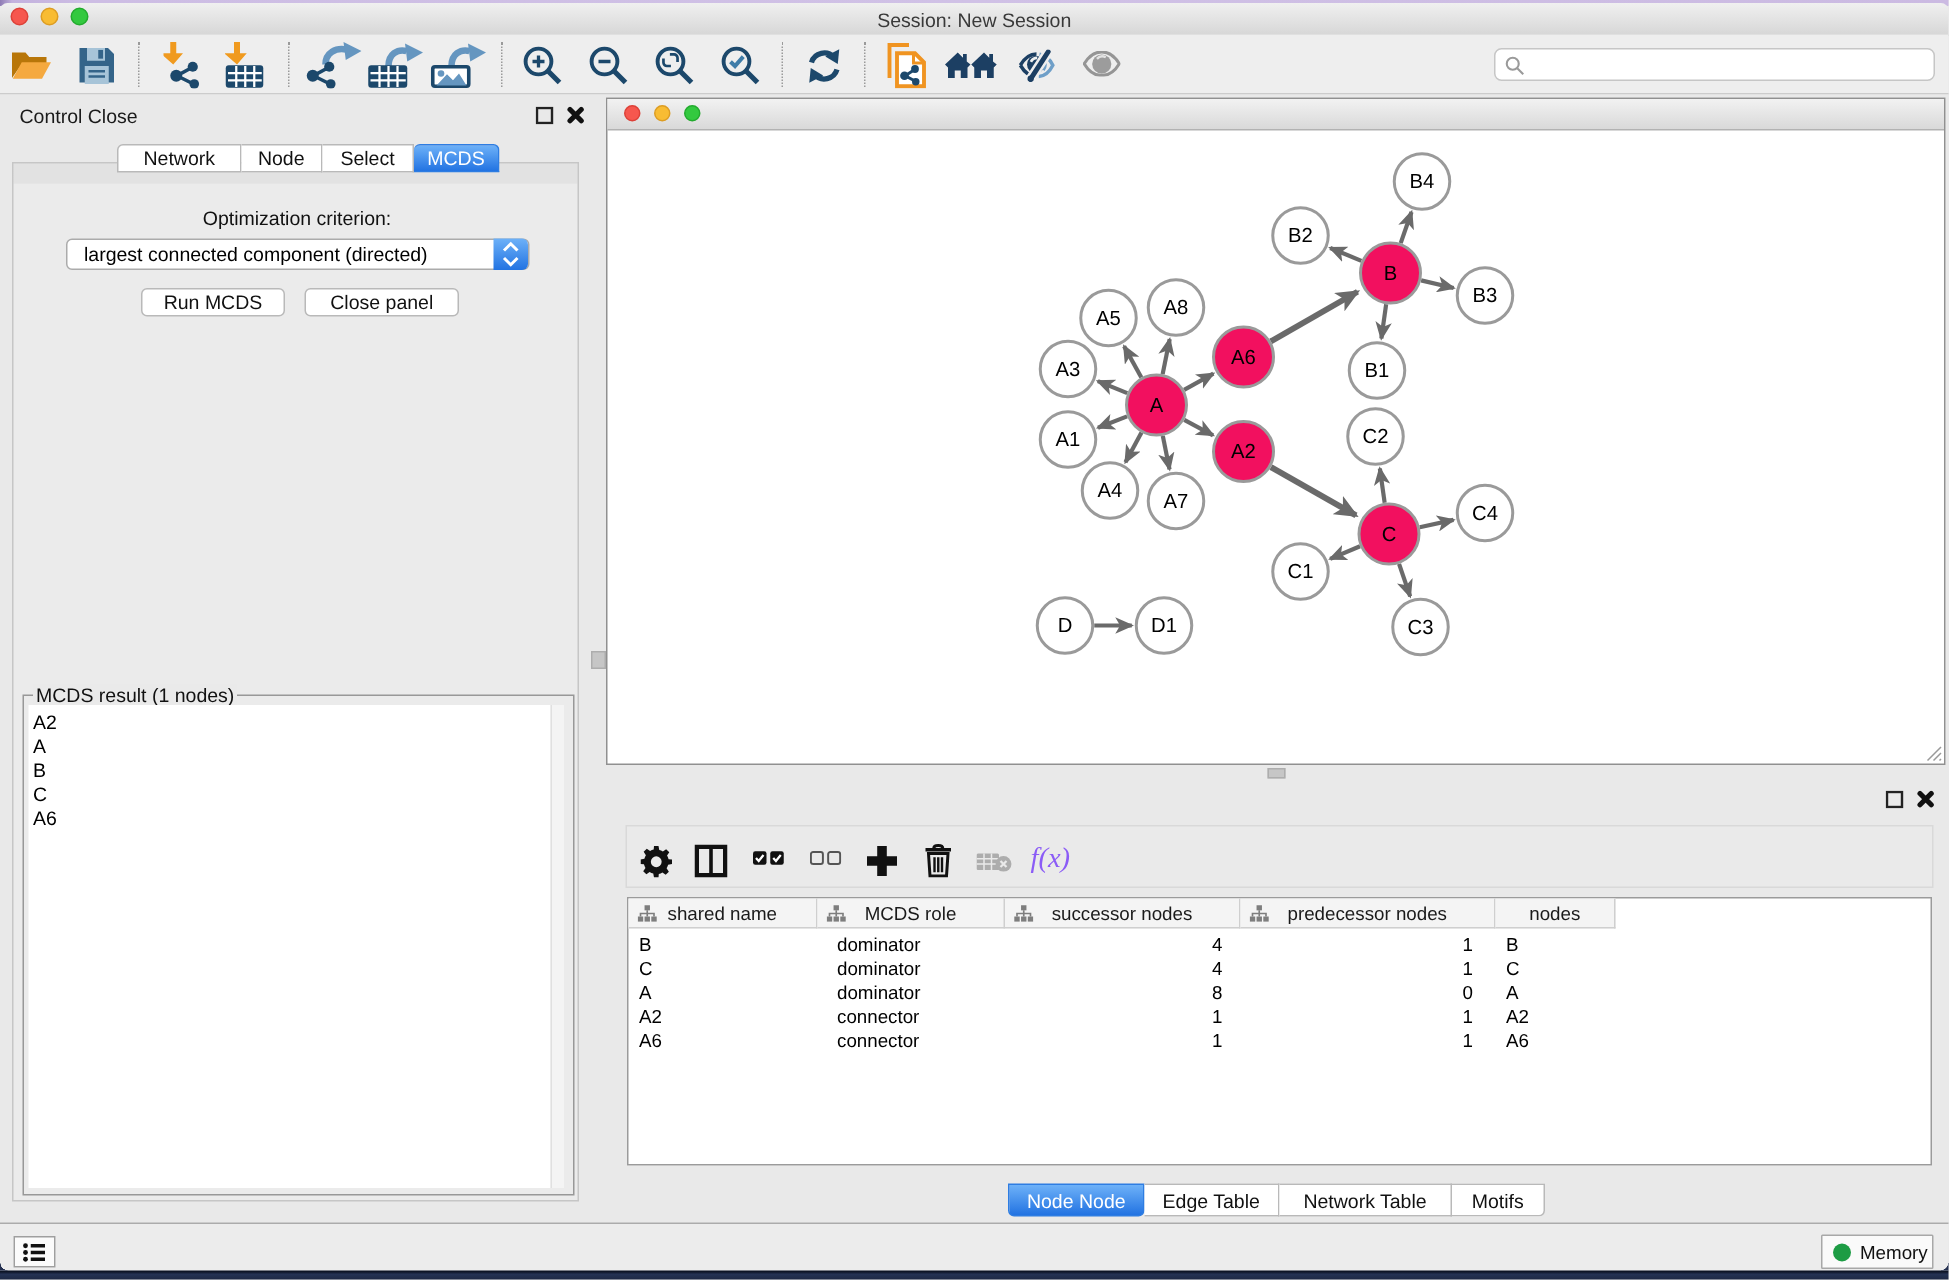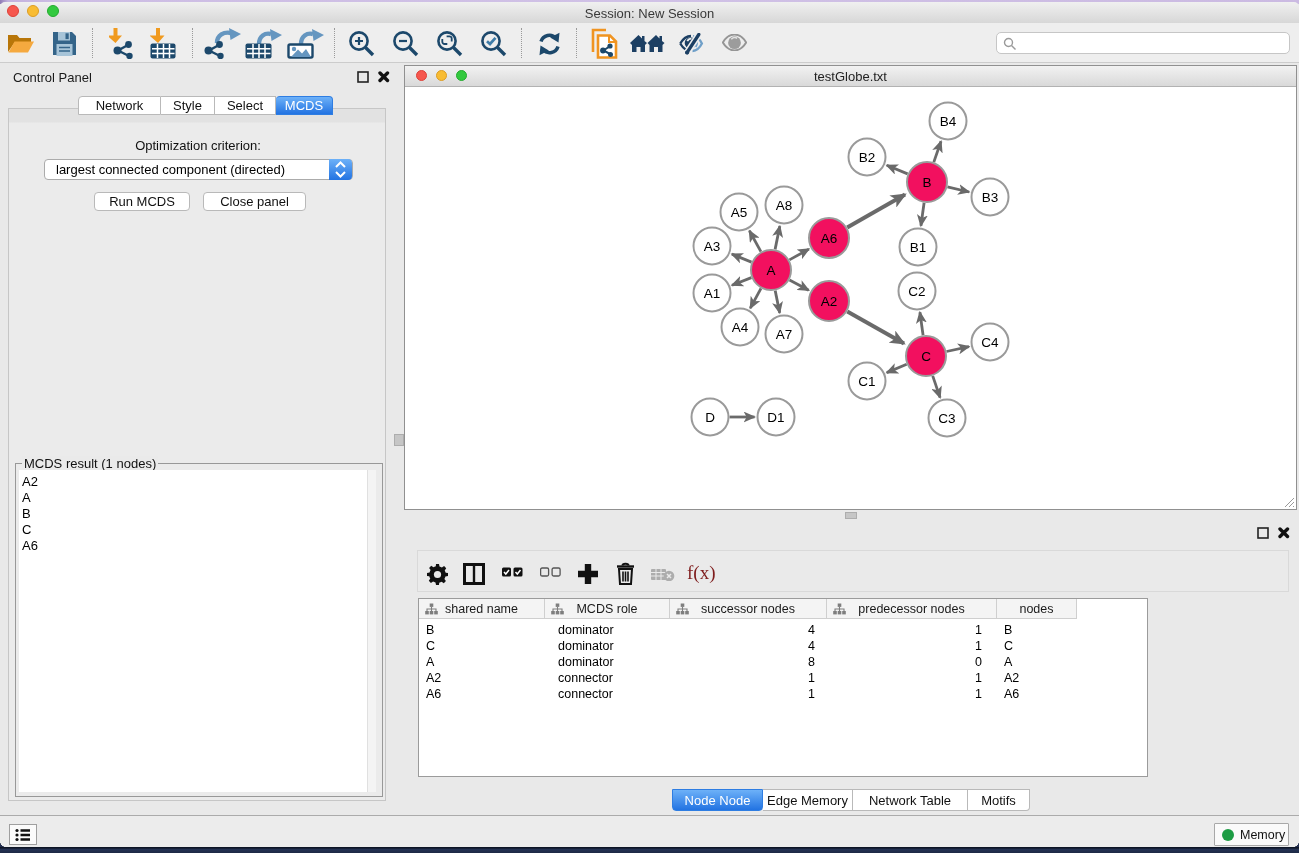--- a/index.html
+++ b/index.html
@@ -39,21 +39,21 @@
 #netwin-tb .t1{left:11px;top:4px;width:11px;height:11px;background:#f6574e;border:1px solid #dd4138}
 #netwin-tb .t2{left:31px;top:4px;width:11px;height:11px;background:#f8bc33;border:1px solid #dd9d23}
 #netwin-tb .t3{left:51px;top:4px;width:11px;height:11px;background:#33c93f;border:1px solid #23ab2e}
 #netwin-title{position:absolute;top:3px;width:891px;text-align:center;font-size:13px;color:#222}
 #graph text{font-size:13.5px;fill:#000;text-anchor:middle;font-family:"Liberation Sans",sans-serif}
 #grip{position:absolute;right:1px;bottom:1px;width:12px;height:12px}
 #hsplit-h{position:absolute;left:845px;top:449px;width:12px;height:7px;background:#c6c6c6;border:1px solid #adadad}
 
 #tp-title{position:absolute;left:418px;top:489px;font-size:13px;color:#0369a1}
 #tp-toolbar{position:absolute;left:417px;top:487px;width:872px;height:42px;border:1px solid #d9d9d9;background:#eaeaea}
-#tp-table{position:absolute;left:418px;top:535px;width:730px;height:179px;background:#fff;border:1px solid #9b9b9b}
+#tp-table{position:absolute;left:418px;top:535px;width:870px;height:179px;background:#fff;border:1px solid #9b9b9b}
 #tp-head{position:absolute;left:0;top:0;height:20px;display:flex;font-size:12.5px;color:#1a1a1a}
 .hc{border-right:1px solid #cfcfcf;border-bottom:1px solid #cfcfcf;background:#f4f4f4;display:flex;align-items:center;justify-content:center;position:relative;height:20px}
 .hico{position:absolute;left:6px;top:4px}
 .trow{position:absolute;font-size:12.5px;color:#000;height:16px;line-height:16px}
 .cell{position:absolute;height:16px;line-height:16px}
 #bot-tabs{position:absolute;left:672px;top:726px;height:22px;display:flex;font-size:13px}
 .btab{height:22px;background:#fff;border:1px solid #b9b9b9;border-left:none;display:flex;align-items:center;justify-content:center;color:#111}
 .btab.first{border-left:1px solid #b9b9b9;border-radius:0 0 0 4px}
 .btab.last{border-radius:0 0 4px 0}
 .btab.sel{background:linear-gradient(#6db1f8,#2273e2);color:#fff;border-color:#2e7de2;border-radius:0 0 4px 4px}
@@ -182,28 +182,28 @@
   <path d="M0.8 8.5 C4.8 1.8 8.8 0.6 12.5 0.6 C16.2 0.6 20.2 1.8 24.2 8.5 C20.2 15.2 16.2 16.4 12.5 16.4 C8.8 16.4 4.8 15.2 0.8 8.5 z" fill="none" stroke="#959595" stroke-width="2"></path>
   <circle cx="12.5" cy="8.7" r="6.4" fill="#9c9c9c"></circle>
   <path d="M9.3 5.2 A5 5 0 0 1 15.2 4.2" stroke="#e2e2e2" stroke-width="1.6" fill="none"></path>
 </svg>
 <div id="searchbox"><svg width="14" height="14" viewBox="0 0 14 14" style="margin:4px 0 0 6px">
         <circle cx="5.5" cy="5.5" r="4" fill="none" stroke="#9a9a9a" stroke-width="1.4"></circle>
         <path d="M8.5 8.5 L12.5 12.5" stroke="#9a9a9a" stroke-width="1.4"></path>
       </svg></div>
 </div>
 <div class="abs" id="main">
-  <div id="cp-title">Control Panel</div>
+  <div id="cp-title">Control Close</div>
   <svg class="abs" style="left:357px;top:8px" width="34" height="12" viewBox="0 0 34 12">
       <rect x="1" y="1" width="10" height="10" fill="none" stroke="#222" stroke-width="1.6"></rect>
       <path d="M23 2 L30.5 9.5 M30.5 2 L23 9.5" stroke="#111" stroke-width="3.4" stroke-linecap="round"></path>
     </svg>
   <div id="cp-tabs">
     <div class="tab first" style="width:83px">Network</div>
-      <div class="tab" style="width:54px">Style</div>
+      <div class="tab" style="width:54px">Node</div>
       <div class="tab" style="width:61px">Select</div>
       <div class="tab sel last" style="width:57px">MCDS</div>
   </div>
   <div id="cp-pane">
     <div id="opt-label">Optimization criterion:</div>
     <div id="cp-select">largest connected component (directed)<span class="step"><svg width="23" height="21" viewBox="0 0 23 21">
             <path d="M7 8 L11.5 3.5 L16 8" fill="none" stroke="#fff" stroke-width="2"></path>
             <path d="M7 13 L11.5 17.5 L16 13" fill="none" stroke="#fff" stroke-width="2"></path>
           </svg></span></div>
     <div class="btn" style="left:85px;top:83px;width:96px">Run MCDS</div>
@@ -219,21 +219,20 @@
         </div>
       <div id="mcds-sb"></div>
     </div>
   </div>
   <div id="vsplit-h"></div>
   <div id="netwin">
     <div id="netwin-tb">
         <div class="tl t1"></div>
         <div class="tl t2"></div>
         <div class="tl t3"></div>
-        <div id="netwin-title">testGlobe.txt</div>
       </div>
     <svg id="graph" class="abs" style="left:0;top:21px" width="891" height="422" viewBox="0 0 891 422">
 <defs>
           <marker id="arw" markerWidth="13" markerHeight="11" refX="11" refY="5.5" orient="auto" markerUnits="userSpaceOnUse">
             <path d="M0 0 L12.5 5.5 L0 11 L3.2 5.5 z" fill="#6a6a6a"></path>
           </marker>
           <marker id="arw2" markerWidth="17" markerHeight="14" refX="14" refY="7" orient="auto" markerUnits="userSpaceOnUse">
             <path d="M0 0 L16 7 L0 14 L4 7 z" fill="#6a6a6a"></path>
           </marker>
         </defs>
@@ -342,21 +341,21 @@
         <path d="M6.5 3.5 C6.5 1 12.5 1 12.5 3.5" fill="none" stroke="#111" stroke-width="2"></path>
         <path d="M3 7 h13 l-1 15 h-11 z" fill="none" stroke="#111" stroke-width="2"></path>
         <path d="M7 9.5 v10 M9.5 9.5 v10 M12 9.5 v10" stroke="#111" stroke-width="1.6"></path>
       </svg>
     <svg class="abs" style="left:233px;top:17px" width="24" height="13" viewBox="0 0 24 13">
         <rect x="0" y="1" width="15" height="11" rx="1" fill="#adadad"></rect>
         <path d="M0 4.5 h15 M0 8 h15 M5 1 v11 M10 1 v11" stroke="#eaeaea" stroke-width="1"></path>
         <circle cx="18" cy="8" r="5.3" fill="#adadad"></circle>
         <path d="M16 6 l4 4 M20 6 l-4 4" stroke="#eaeaea" stroke-width="1.5"></path>
       </svg>
-    <div class="abs" style="left:269px;top:11px;font-family:'Liberation Serif',serif;font-size:19px;color:#7f1d1d">f(x)</div>
+    <div class="abs" style="left:269px;top:11px;font-family:'Liberation Serif',serif;font-style:italic;font-size:19px;color:#8b5cf6">f(x)</div>
   </div>
   <div id="tp-table">
     <div id="tp-head">
       <div class="hc" style="width:126px"><svg class="hico" width="13" height="12" viewBox="0 0 13 12">
             <g fill="#7e7e7e">
               <rect x="4.7" y="0.5" width="3.6" height="3.4"></rect>
               <rect x="0.2" y="8" width="3.6" height="3.4"></rect>
               <rect x="4.7" y="8" width="3.6" height="3.4"></rect>
               <rect x="9.2" y="8" width="3.6" height="3.4"></rect>
               <path d="M6.5 3.9 V6 M2 8 V6 H11 V8 M6.5 6 V8" stroke="#7e7e7e" fill="none" stroke-width="1.1"></path>
@@ -422,21 +421,21 @@
     <div class="trow" style="top:87px;left:0;width:868px">
         <span class="cell" style="left:7px">A6</span>
         <span class="cell" style="left:139px">connector</span>
         <span class="cell" style="left:336px;width:60px;text-align:right">1</span>
         <span class="cell" style="left:503px;width:60px;text-align:right">1</span>
         <span class="cell" style="left:585px">A6</span>
       </div>
   </div>
   <div id="bot-tabs">
     <div class="btab sel first" style="width:91px">Node Node</div>
-      <div class="btab" style="width:90px">Edge Memory</div>
+      <div class="btab" style="width:90px">Edge Table</div>
       <div class="btab" style="width:115px">Network Table</div>
       <div class="btab last" style="width:62px">Motifs</div>
   </div>
 </div>
 <div class="abs" id="statusbar">
   <div id="sb-left">
       <svg width="16" height="14" viewBox="0 0 16 14">
         <circle cx="2" cy="2.5" r="1.6" fill="#111"></circle>
         <circle cx="2" cy="7" r="1.6" fill="#111"></circle>
         <circle cx="2" cy="11.5" r="1.6" fill="#111"></circle>

